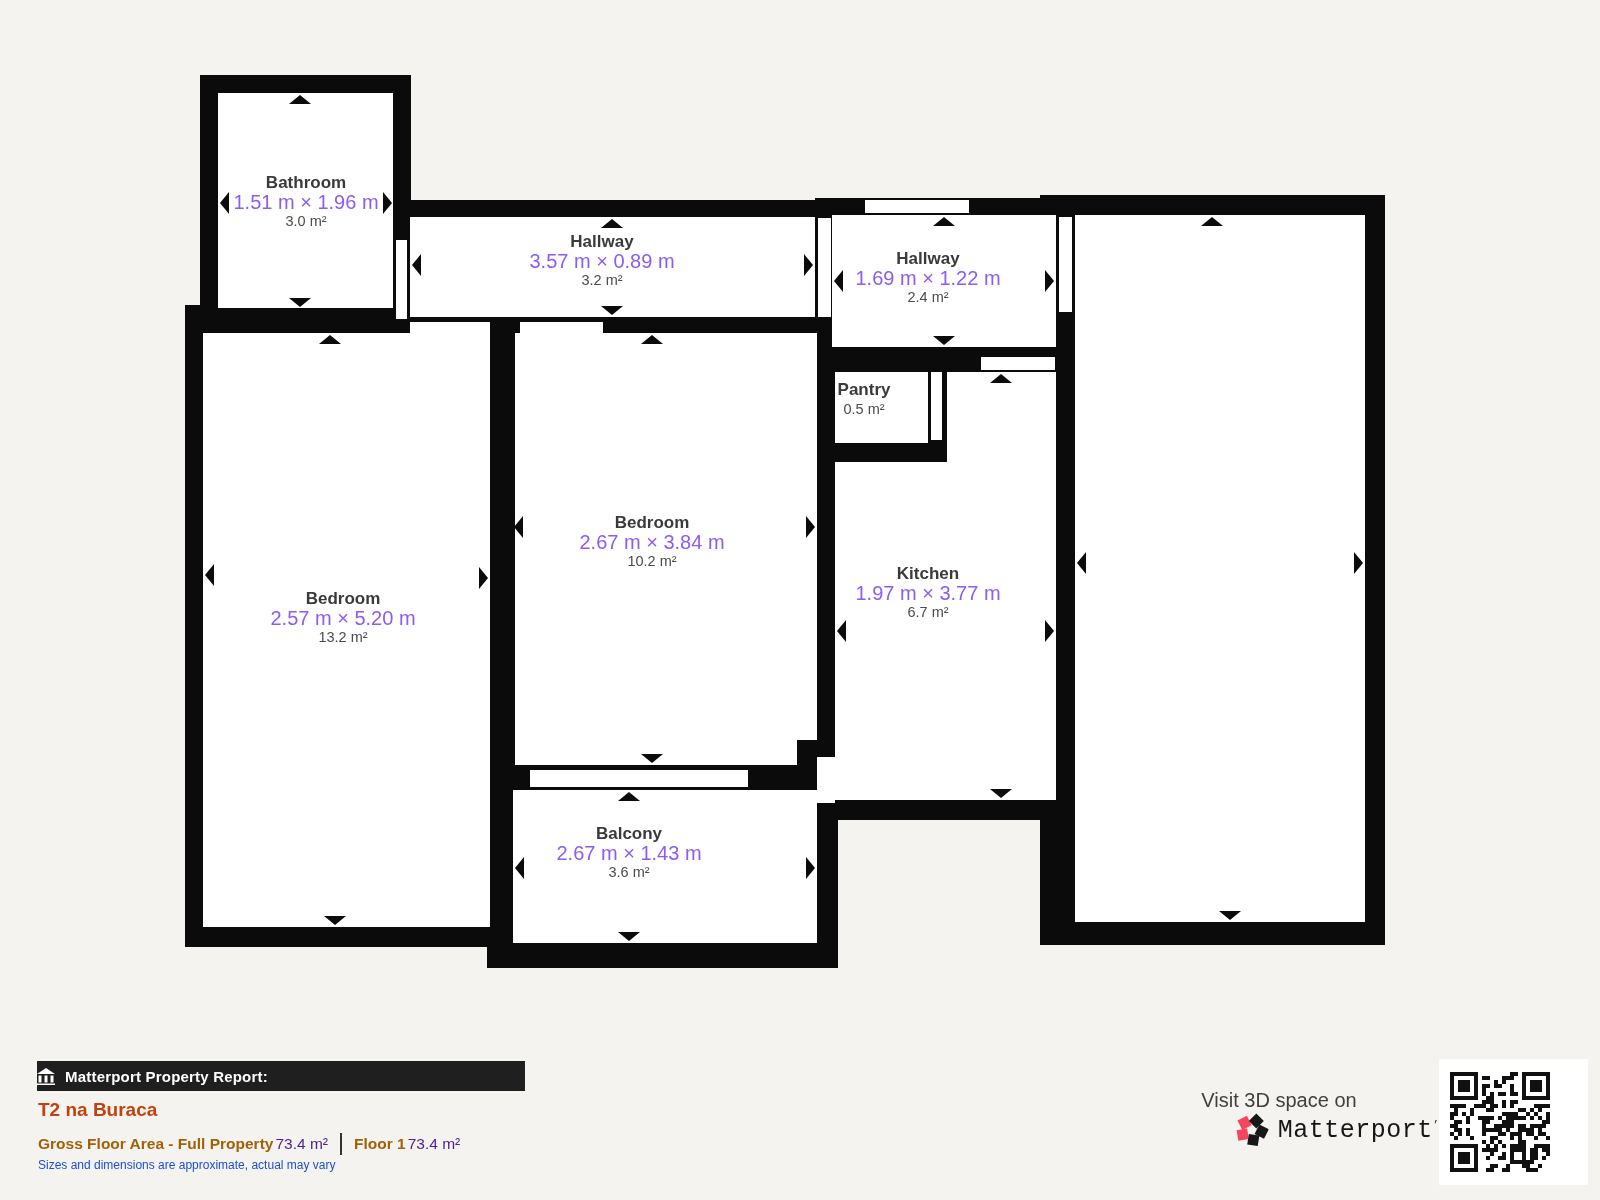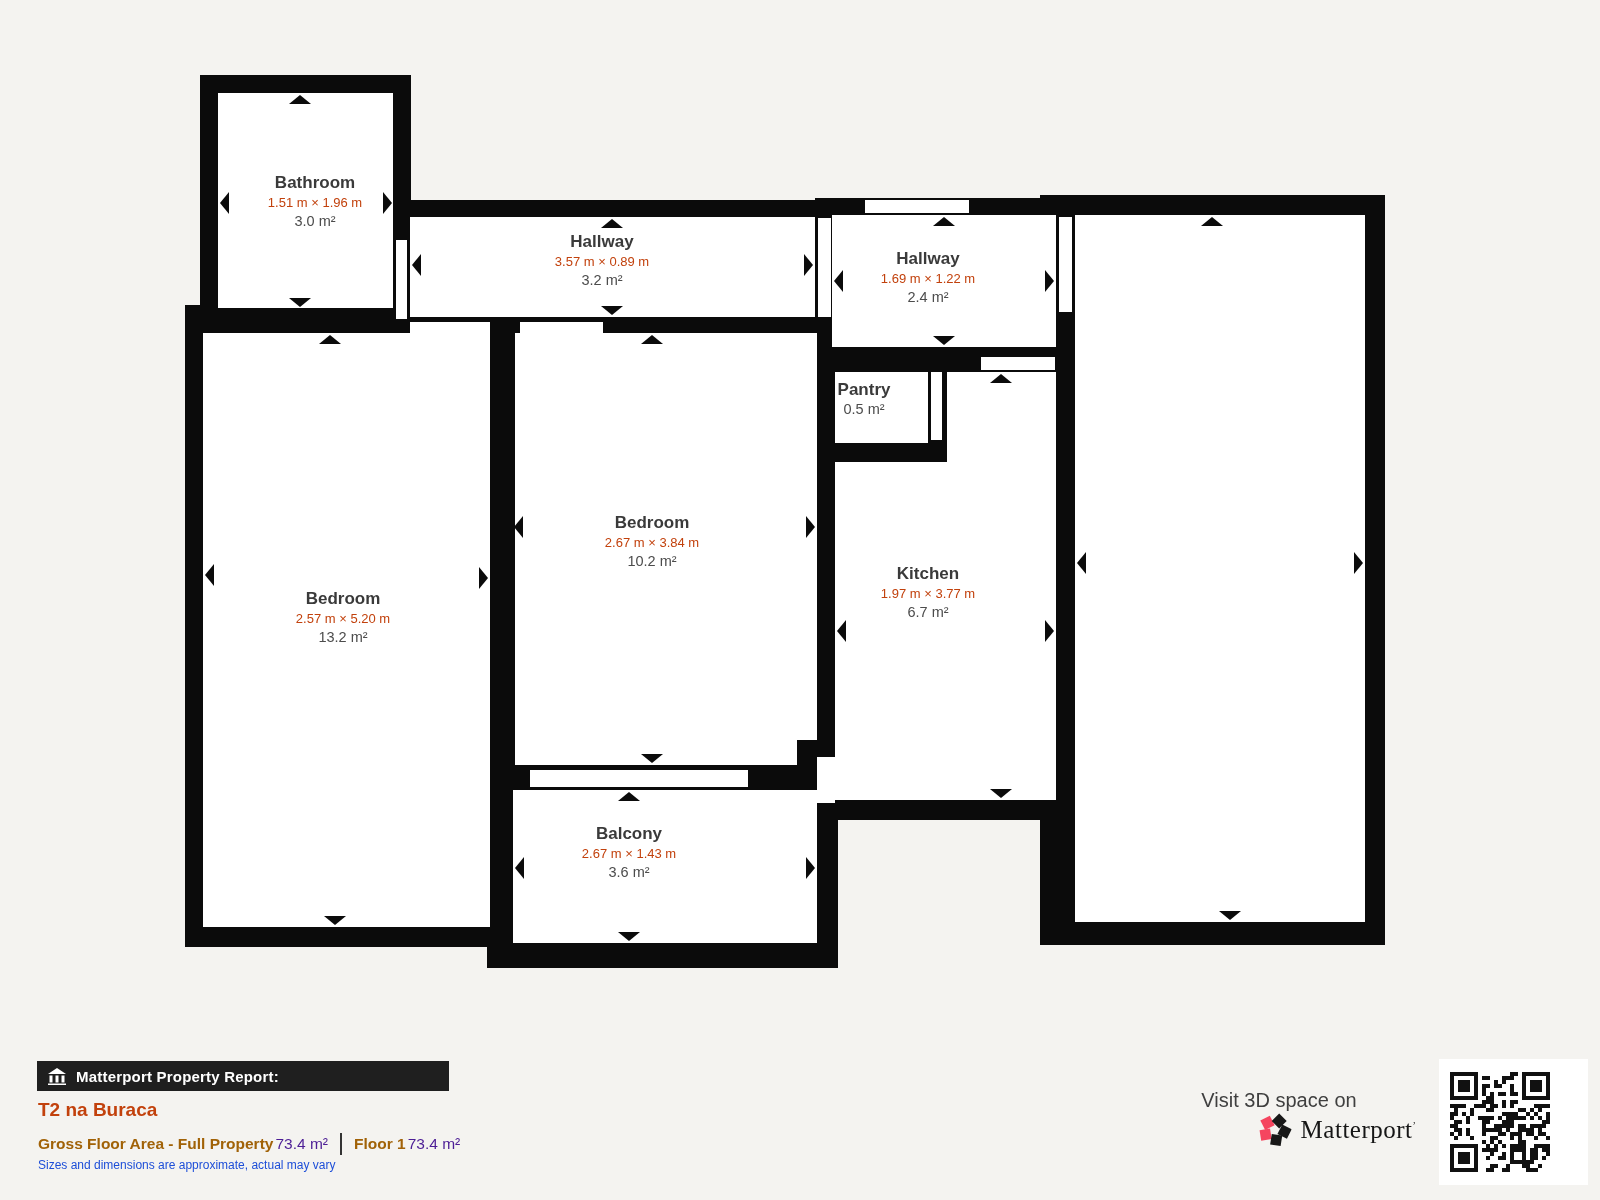--- a/index.html
+++ b/index.html
@@ -7,40 +7,40 @@
     position:relative;width:1600px;height:1200px;overflow:hidden;
     background:#f4f3f0;
     font-family:"Liberation Sans", sans-serif;
   }
   svg.plan{position:absolute;left:0;top:0;}
   .room-label{
     position:absolute;text-align:center;transform:translateX(-50%);
     white-space:nowrap;pointer-events:none;
   }
   .room-label .rname{font-weight:bold;font-size:17px;line-height:21px;color:#3a3a3a;}
-  .room-label .rdims{font-size:13px;line-height:19px;color:#c2410c;}
+  .room-label .rdims{font-size:20px;line-height:19px;color:#8b5cf6;}
   .room-label .rarea{font-size:14.5px;line-height:19px;color:#4c4c4c;}
   .room-label .rdims:empty{display:none;}
 
   .report-bar{
-    position:absolute;left:37px;top:1061px;width:412px;height:30px;
+    position:absolute;left:37px;top:1061px;width:488px;height:30px;
     background:#1f1f1f;display:flex;align-items:center;gap:10px;
-    padding-left:11px;box-sizing:border-box;
+    box-sizing:border-box;
   }
   .report-bar span{color:#ffffff;font-size:15px;font-weight:bold;letter-spacing:.2px;}
   .prop-name{position:absolute;left:38px;top:1099px;font-size:19px;font-weight:bold;color:#c2410c;}
   .metrics{position:absolute;left:38px;top:1133px;font-size:15.5px;color:#555;display:flex;align-items:center;}
   .metrics .mlabel{font-weight:bold;color:#a16207;}
   .metrics .mval{margin-left:2px;color:#4c1d95;}
   .metrics .sep{display:inline-block;width:2px;height:22px;background:#333;margin:0 12px;}
   .disclaimer{position:absolute;left:38px;top:1158px;font-size:12px;color:#1d4ed8;text-align:right;}
 
   .visit{position:absolute;left:1279px;top:1089px;transform:translateX(-50%);font-size:20px;color:#3f3f3f;}
   .brandrow{position:absolute;left:1337px;top:1113px;transform:translateX(-50%);display:flex;align-items:center;gap:9px;}
-  .wordmark{font-family:Liberation Serif, serif;font-size:25px;color:#161616;letter-spacing:.5px;}
+  .wordmark{font-family:Liberation Mono, monospace;font-size:25px;color:#161616;letter-spacing:.5px;}
   .wordmark sup{font-size:10px;vertical-align:super;color:#161616;}
   .qr-card{position:absolute;left:1439px;top:1059px;width:149px;height:126px;background:#ffffff;}
   .qr-card svg{position:absolute;left:11px;top:13px;}
 </style>
 </head>
 <body>
 
 <div class="canvas">
 
   <svg class="plan" width="1600" height="1000">
@@ -111,21 +111,21 @@
         <path d="M1219,911 L1241,911 L1230,920 Z"></path>
         <path d="M1086,552 L1086,574 L1077,563 Z"></path>
         <path d="M1354,552 L1354,574 L1363,563 Z"></path>
         <path d="M618,801 L640,801 L629,792 Z"></path>
         <path d="M618,932 L640,932 L629,941 Z"></path>
         <path d="M524,857 L524,879 L515,868 Z"></path>
         <path d="M806,857 L806,879 L815,868 Z"></path>
       </g>
   </svg>
 
-  <div class="room-label" style="left:315px;top:172px">
+  <div class="room-label" style="left:306px;top:172px">
     <div class="rname">Bathroom</div>
       <div class="rdims">1.51 m × 1.96 m</div>
       <div class="rarea">3.0 m²</div>
   </div>
   <div class="room-label" style="left:602px;top:231px">
     <div class="rname">Hallway</div>
       <div class="rdims">3.57 m × 0.89 m</div>
       <div class="rarea">3.2 m²</div>
   </div>
   <div class="room-label" style="left:928px;top:248px">

